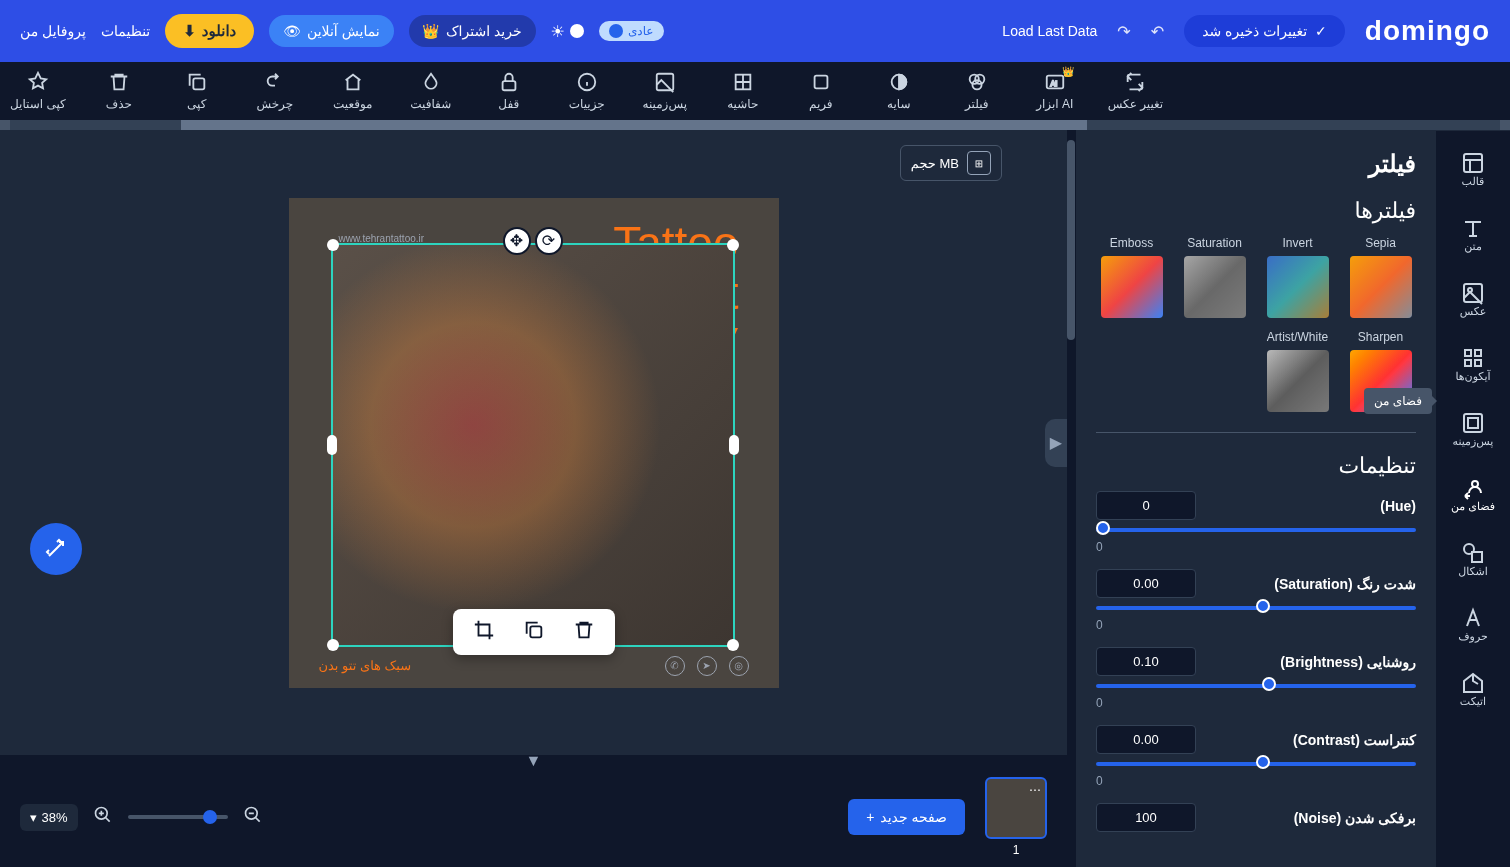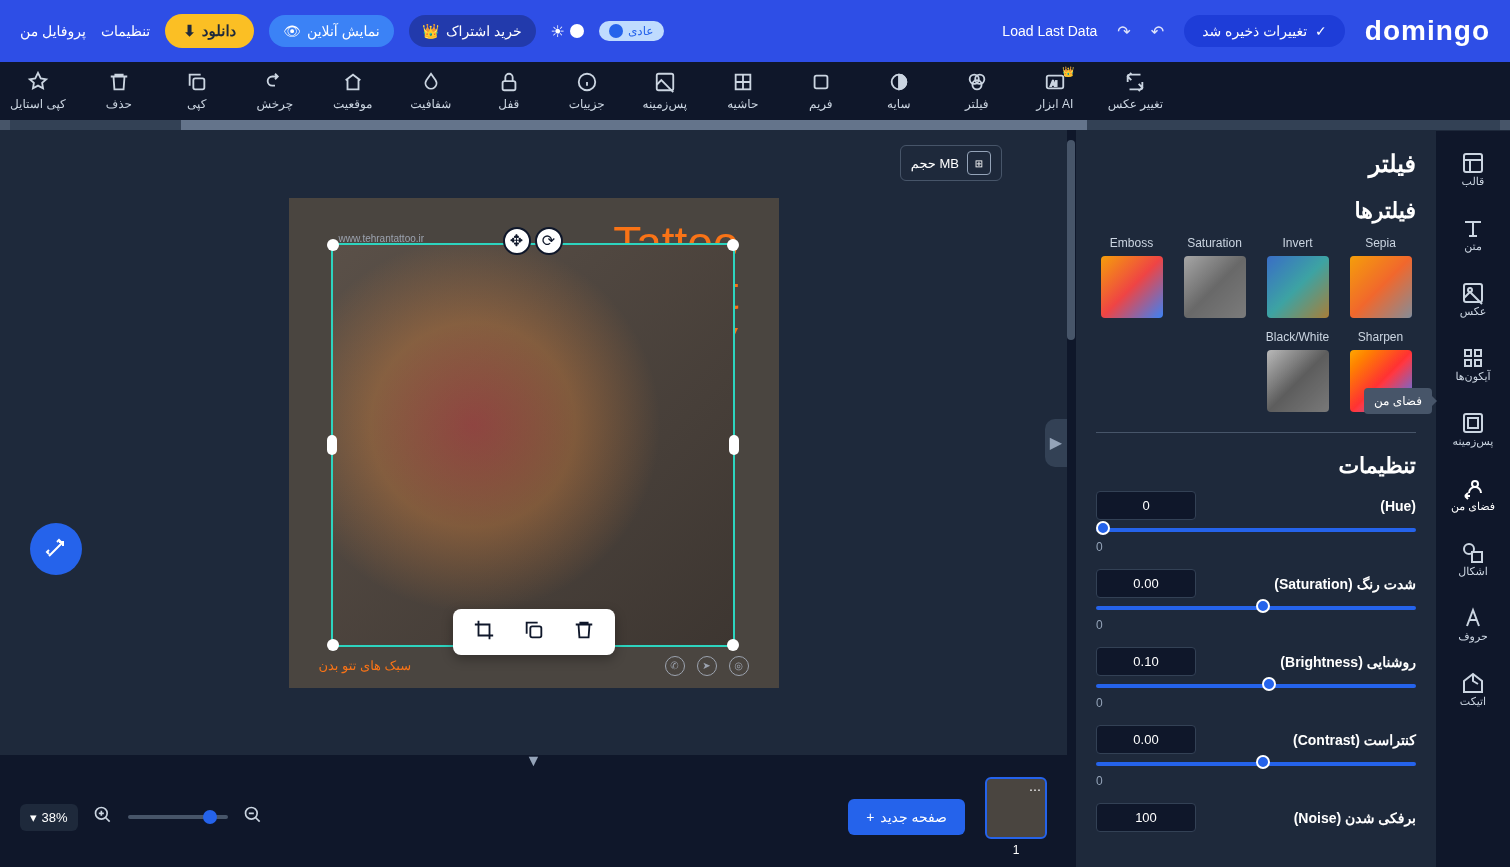--- a/index.html
+++ b/index.html
@@ -80,21 +80,21 @@
 .page-thumb-wrap { display: flex; flex-direction: column; align-items: center; gap: 4px; }
 .page-thumb { width: 62px; height: 62px; border: 2px solid #2563eb; border-radius: 6px; background: #4a4540; position: relative; cursor: pointer; }
 .page-thumb-dots { position: absolute; top: 4px; right: 4px; color: #fff; font-size: 12px; }
 .page-num { font-size: 12px; }
 
 
 .right-side { display: flex; background: #1e293b; border-left: 1px solid #0f172a; height: 747px; }
 .panel { width: 360px; background: #1e293b; overflow-y: auto; padding: 20px; direction: rtl; }
 .panel::-webkit-scrollbar { width: 8px; }
 .panel-title { font-size: 24px; font-weight: bold; margin-bottom: 20px; }
-.panel-subtitle { font-size: 22px; font-weight: bold; margin: 15px 0 12px; }
+.panel-subtitle { font-size: 22px; font-weight: normal; margin: 15px 0 12px; }
 .filters-grid { display: grid; grid-template-columns: repeat(4, 1fr); gap: 12px; }
 .filter-item { display: flex; flex-direction: column; align-items: center; gap: 6px; cursor: pointer; }
 .filter-label { font-size: 12px; color: #cbd5e1; }
 .filter-thumb { width: 62px; height: 62px; border-radius: 4px; background: linear-gradient(135deg, #f59e0b, #ef4444, #3b82f6); position: relative; overflow: hidden; }
 .filter-thumb::before { content: ''; position: absolute; inset: 0; }
 .ft-vintage::before { background: rgba(217,119,6,0.4); }
 .ft-sepia::before { background: rgba(245,158,11,0.4); }
 .ft-invert { filter: invert(0.8); }
 .ft-grayscale { filter: grayscale(1); }
 .ft-sharpen { filter: contrast(1.3); }
@@ -393,21 +393,21 @@
           </div>
         <div class="filter-item">
             <span class="filter-label">Emboss</span>
             <div class="filter-thumb"></div>
           </div>
         <div class="filter-item">
             <span class="filter-label">Sharpen</span>
             <div class="filter-thumb ft-sharpen"></div>
           </div>
         <div class="filter-item">
-            <span class="filter-label">Black/White</span>
+            <span class="filter-label">Artist/White</span>
             <div class="filter-thumb ft-bw"></div>
           </div>
       </div>
       <div class="hr"></div>
       <div class="panel-subtitle">تنظیمات</div>
 
       <div class="setting-row">
         <div class="setting-head">
             <span class="setting-label">(Hue)</span>
             <input class="setting-input" value="0" style="">

